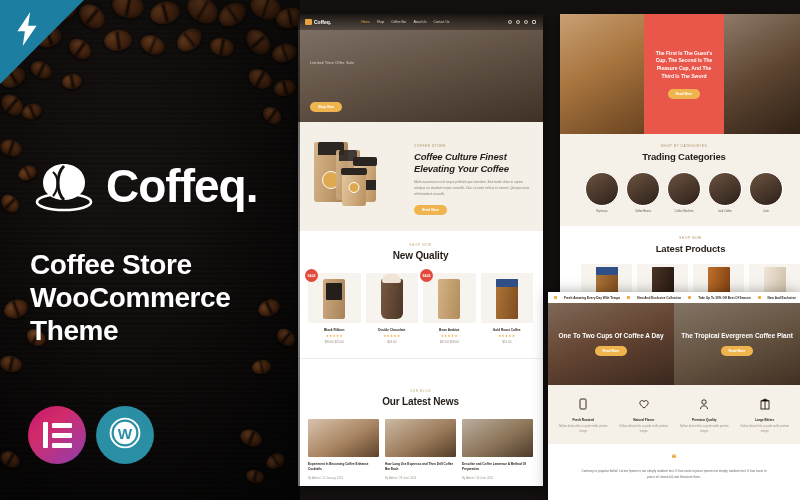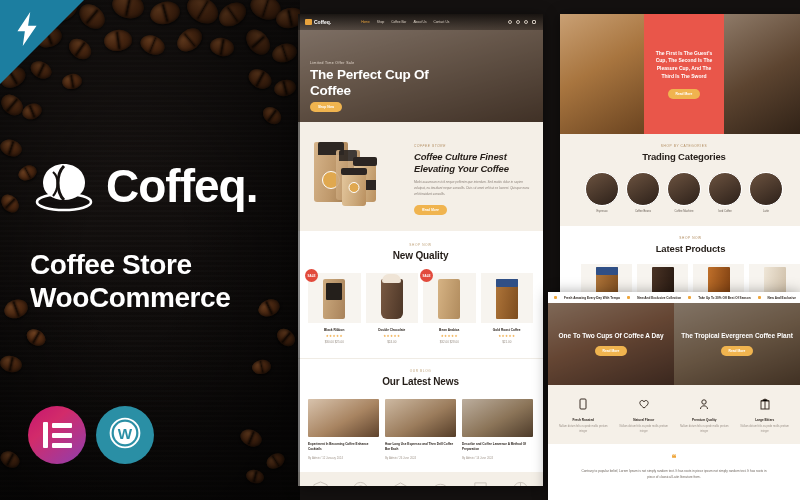--- a/index.html
+++ b/index.html
@@ -187,21 +187,21 @@
   .pr-shake .cream { display:block; margin: -5px auto 0; width: 19px; height: 9px; background: #efe4d6; border-radius: 9px 9px 3px 3px; }
   .pr-pack  { background: linear-gradient(100deg,#d6b384,#b08b5d); }
   .pr-jar   { background: linear-gradient(100deg,#b0763a,#7d4c1e); border-radius: 1px; }
   .pr-jar .cap { display:block; width: 22px; height: 8px; background: #2f4f86; border-radius: 1px; }
   .prod-meta { text-align: center; margin-top: 5px; }
   .prod-name { font-size: 3.2px; color: #2a221c; font-weight: 700; }
   .stars { font-size: 3.4px; color: #efa63b; letter-spacing: .4px; margin-top: 2px; }
   .price { font-size: 3px; color: #978d83; margin-top: 2px; }
 
   
-  .news-sec { background: #fff; padding: 10px 10px 12px; border-top: 1px solid #f0ece5; }
+  .news-sec { background: #fff; padding: 30px 10px 12px; border-top: 1px solid #f0ece5; }
   .news-grid { display: flex; gap: 6px; margin-top: 10px; }
   .news-card { flex: 1; }
   .news-img { height: 38px; border-radius: 1px; }
   .news-title { font-size: 3.1px; color: #2a221c; line-height: 1.7; margin-top: 5px; font-weight: 700; }
   .news-meta { font-size: 2.8px; color: #a49a90; margin-top: 3px; }
 
   
   .brands {
     background: #f4efe7; padding: 9px 14px; display: flex; justify-content: space-between; align-items: center;
   }
@@ -317,20 +317,21 @@
             <path d="M36 8c-8 8-8 26 0 34" fill="none" stroke="#15110f" stroke-width="3"></path>
             <path d="M25 14c6 5 6 17 0 24" fill="none" stroke="#15110f" stroke-width="2.2"></path>
           </svg>
         </span>
         <span class="logo-word">Coffeq.</span>
       </div>
 
       <h1 class="hero-title">
         <span>Coffee Store</span><br>
         <span>WooCommerce</span><br>
+        <span>Theme</span>
       </h1>
 
       <div class="badges">
         <div class="badge badge-elementor">
           <span class="el-glyph">
             <span class="el-bar"></span>
             <span class="el-stack">
                 <i></i>
                 <i></i>
                 <i></i>
@@ -375,21 +376,20 @@
               <span class="">Contact Us</span>
             </nav>
           <span class="nav-icons">
             <i></i>
             <i></i>
             <i></i>
             <i class="sq"></i>
           </span>
         </div>
         <div class="hero-eyebrow">Limited Time Offer Sale</div>
-        <div class="hero-h1">The Perfect Cup Of Coffee</div>
         <a class="btn-pill hero-btn">Shop Now</a>
       </div>
 
       <div class="about">
         <div class="about-visual">
           <span class="bag" style="left:4px;top:6px;width:34px;height:60px;">
             <span class="top"></span>
               <span class="seal"></span>
           </span>
           <span class="bag" style="left:26px;top:14px;width:24px;height:50px;opacity:.9;">

